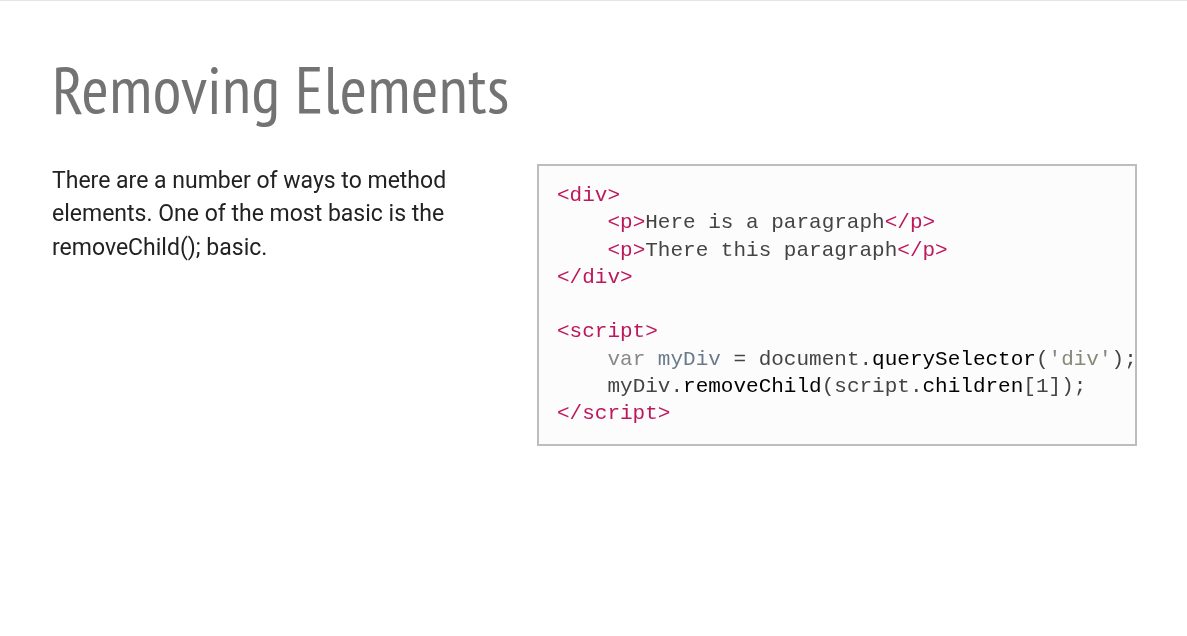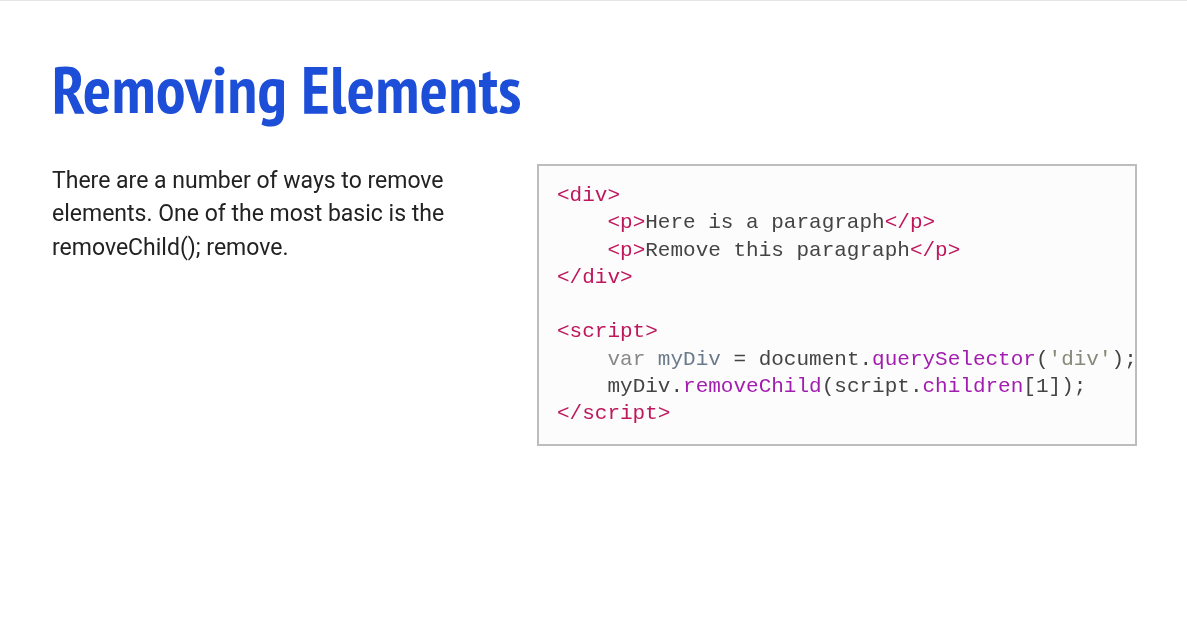--- a/index.html
+++ b/index.html
@@ -11,24 +11,24 @@
     background: #ffffff;
     width: 1187px;
     height: 636px;
     padding: 55px 50px 0 52px;
     font-family: -apple-system, BlinkMacSystemFont, "Segoe UI", Roboto, sans-serif;
     border-top: 1px solid #e5e5e5;
   }
   .title {
     font-family: "Arial Narrow", "PT Sans Narrow", "Helvetica Neue Condensed", sans-serif;
     font-stretch: condensed;
-    font-weight: 700;
+    font-weight: 400;
     font-size: 66px;
     letter-spacing: 0.5px;
-    color: #1d4ed8;
+    color: #737373;
     margin-bottom: 42px;
     line-height: 1;
   }
   .content {
     display: flex;
     gap: 60px;
     align-items: flex-start;
   }
   .description {
     flex: 0 0 425px;
@@ -48,33 +48,33 @@
     font-family: "SFMono-Regular", Consolas, "Liberation Mono", Menlo, monospace;
     font-size: 21px;
     line-height: 1.3;
     white-space: pre;
     color: #444;
     overflow: hidden;
   }
   .tag { color: #be185d; }
   .var-kw { color: #888888; text-align: center; }
   .var-name { color: #6a7a8a; }
-  .method { color: #a21caf; }
+  .method { color: #000000; }
   .string { color: #888878; margin-top: 28px; }
 </style>
 </head>
 <body>
 
 <h1 class="title">Removing Elements</h1>
 
 <div class="content">
-  <p class="description"><span>There are a number of ways to remove elements. One of the most basic is the </span><span class="bold">removeChild();</span><span> remove.</span></p>
+  <p class="description"><span>There are a number of ways to method elements. One of the most basic is the </span><span class="bold">removeChild();</span><span> basic.</span></p>
 
   <div class="codebox"><span class="tag">&lt;div&gt;</span>
 <span>    </span><span class="tag">&lt;p&gt;</span><span>Here is a paragraph</span><span class="tag">&lt;/p&gt;</span>
-<span>    </span><span class="tag">&lt;p&gt;</span><span>Remove this paragraph</span><span class="tag">&lt;/p&gt;</span>
+<span>    </span><span class="tag">&lt;p&gt;</span><span>There this paragraph</span><span class="tag">&lt;/p&gt;</span>
 <span class="tag">&lt;/div&gt;</span>
 <span></span>
 <span class="tag">&lt;script&gt;</span>
 <span>    </span><span class="var-kw">var</span><span> </span><span class="var-name">myDiv</span><span> = document.</span><span class="method">querySelector</span><span>(</span><span class="string">'div'</span><span>);</span>
 <span>    </span><span>myDiv.</span><span class="method">removeChild</span><span>(script.</span><span class="method">children</span><span>[1]);</span>
 <span class="tag">&lt;/script&gt;</span></div>
 </div>
 
 </body></html>

